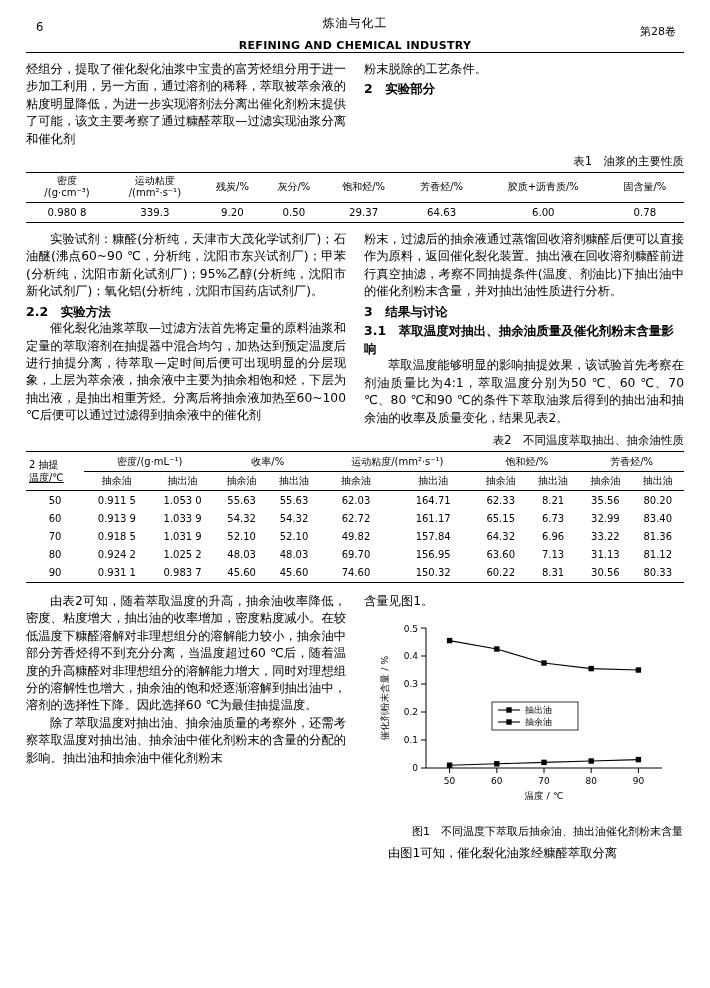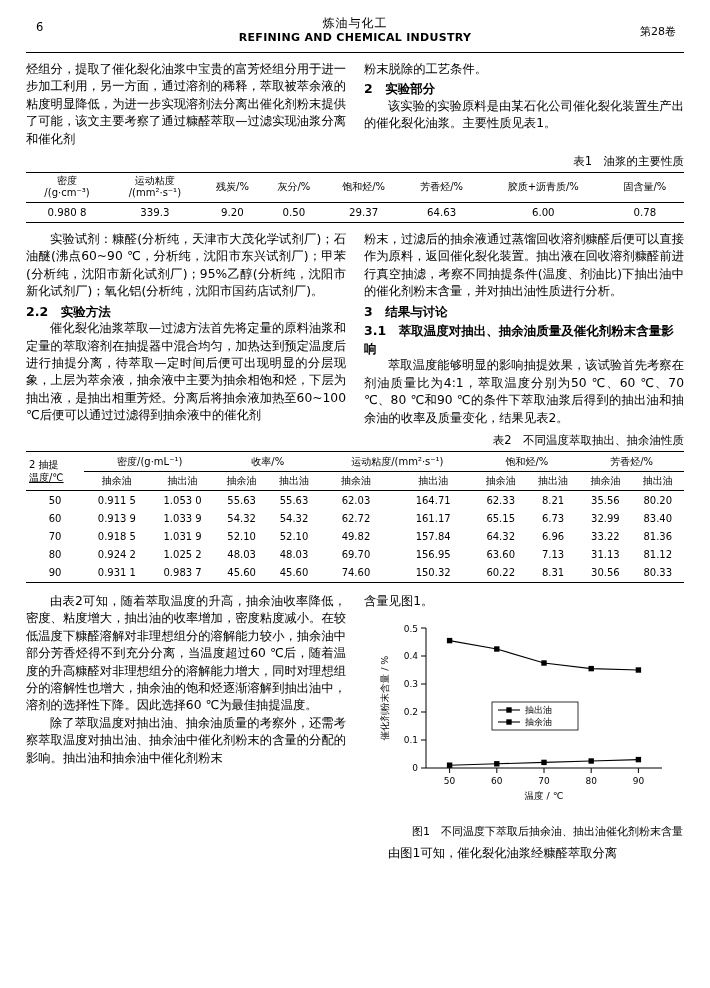--- a/index.html
+++ b/index.html
@@ -26,21 +26,21 @@
   .pg-header .pageno{
     position:absolute;left:10px;top:2px;
     font-size:11.5px;
   }
   .pg-header .htitle{
     position:absolute;left:0;right:0;top:-2px;
     text-align:center;
     line-height:1.25;
   }
   .pg-header .htitle .cn{font-size:12px;letter-spacing:1px;}
-  .pg-header .htitle .en{font-size:11px;font-weight:bold;letter-spacing:.3px;}
+  .pg-header .htitle .en{font-size:11px;font-weight:bold;letter-spacing:.3px;margin-top:8px;}
   .pg-header .vol{
     position:absolute;right:8px;top:6px;
     font-size:11px;
   }
   
   .cols{
     display:flex;
     gap:18px;
   }
   .col{width:322px;}
@@ -121,21 +121,20 @@
     <div class="vol">第28卷</div>
   </div>
 
   <div class="cols">
     <div class="col">
       <p class="t">烃组分，提取了催化裂化油浆中宝贵的富芳烃组分用于进一步加工利用，另一方面，通过溶剂的稀释，萃取被萃余液的粘度明显降低，为进一步实现溶剂法分离出催化剂粉末提供了可能，该文主要考察了通过糠醛萃取—过滤实现油浆分离和催化剂</p>
     </div>
     <div class="col">
       <p class="t">粉末脱除的工艺条件。</p>
       <p class="sec">2　实验部分</p>
-      <p class="t ind">该实验的实验原料是由某石化公司催化裂化装置生产出的催化裂化油浆。主要性质见表1。</p>
     </div>
   </div>
 
   <div class="full">
     <div class="tbl-cap">表1　油浆的主要性质</div>
     <table class="t1">
       <tbody>
         <tr class="hdr">
           <td>
             <span>密度</span><br><span>/(g·cm⁻³)</span>

